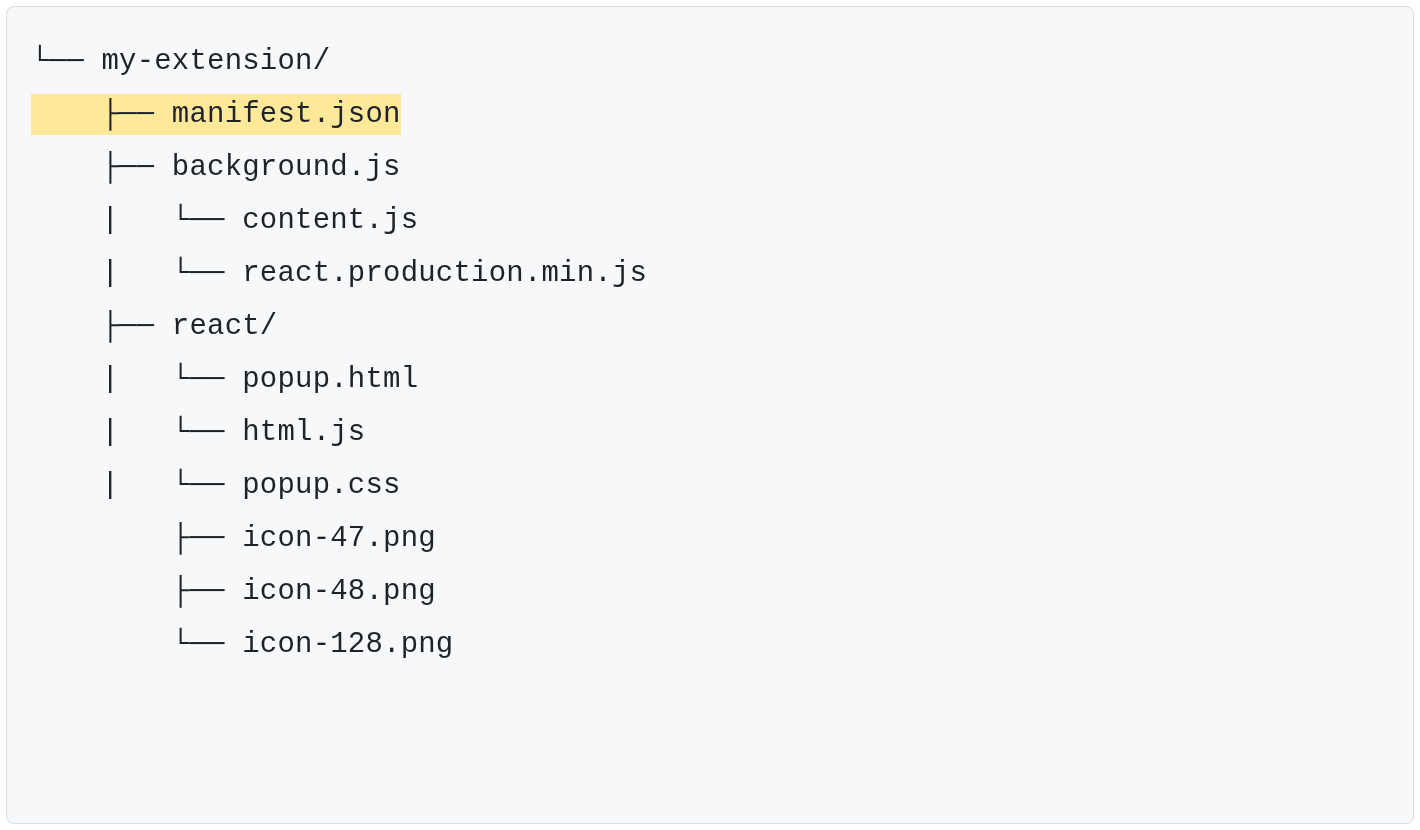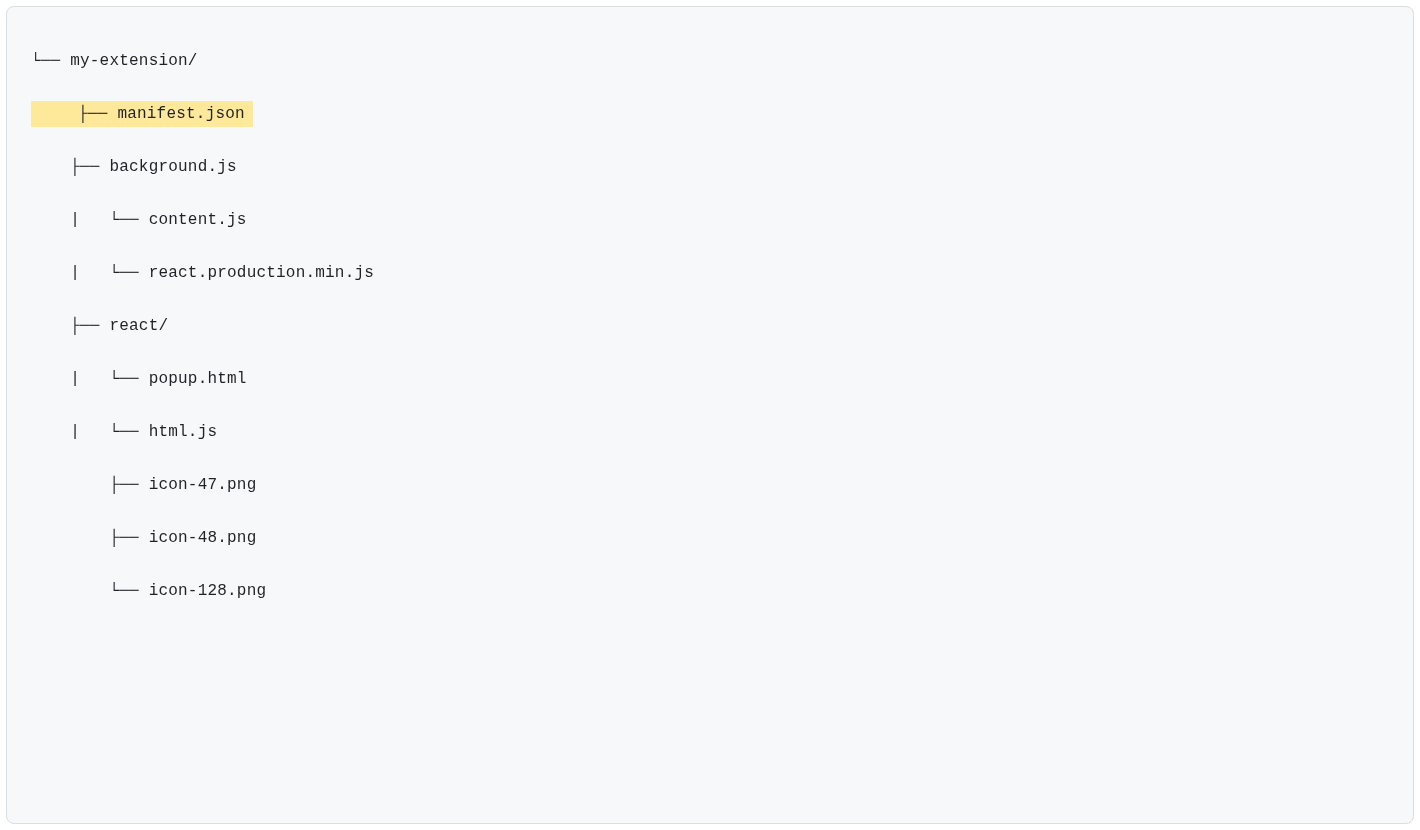--- a/index.html
+++ b/index.html
@@ -15,43 +15,44 @@
     .code-block {
       background: #f6f8fa;
       border: 1px solid #d9dee3;
       border-radius: 8px;
       padding: 28px 24px 28px 24px;
       width: 1408px;
       height: 818px;
       overflow: hidden;
     }
     .tree-line {
-      font-size: 16px;
+      font-size: 29px;
       line-height: 53px;
       color: #1f2328;
       white-space: pre;
       font-family: inherit;
       letter-spacing: 0.2px;
     }
     .hl {
       background: #fee89a;
       display: inline;
-      padding: 4px 8px;
+      padding: 4px 0;
     }
   </style>
 </head>
 <body>
 
 <div class="code-block">
   <div id="tree-container">
       <div class="tree-line"><span>└── </span><span>my-extension/</span></div>
       <div class="tree-line"><span class="hl">    ├── manifest.json</span></div>
       <div class="tree-line"><span>    ├── </span><span>background.js</span></div>
       <div class="tree-line"><span>    |   └── </span><span>content.js</span></div>
       <div class="tree-line"><span>    |   └── </span><span>react.production.min.js</span></div>
       <div class="tree-line"><span>    ├── </span><span>react/</span></div>
       <div class="tree-line"><span>    |   └── </span><span>popup.html</span></div>
       <div class="tree-line"><span>    |   └── </span><span>html.js</span></div>
+      <div class="tree-line"><span>    |   └── </span><span>popup.css</span></div>
       <div class="tree-line"><span>        ├── </span><span>icon-47.png</span></div>
       <div class="tree-line"><span>        ├── </span><span>icon-48.png</span></div>
       <div class="tree-line"><span>        └── </span><span>icon-128.png</span></div>
     </div>
 </div>
 
 </body></html>

